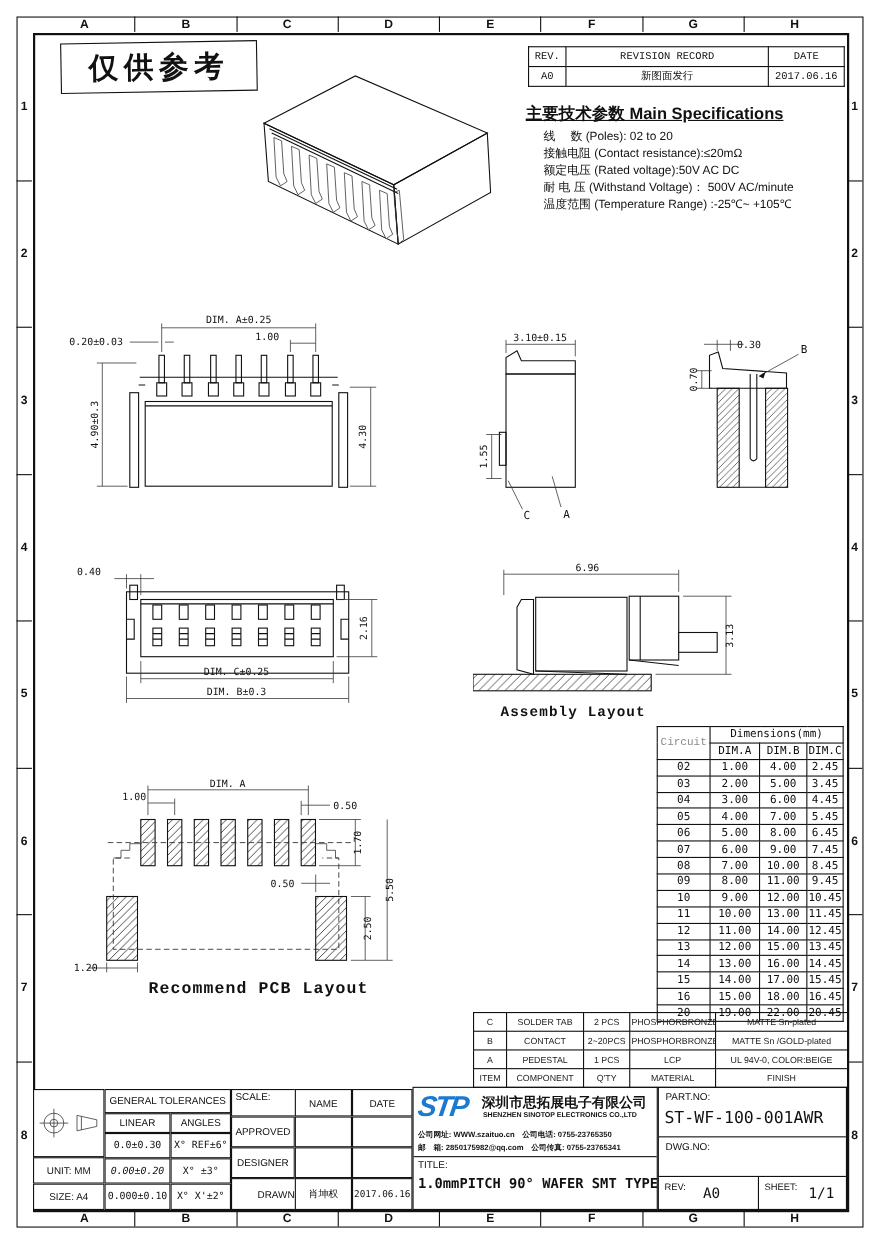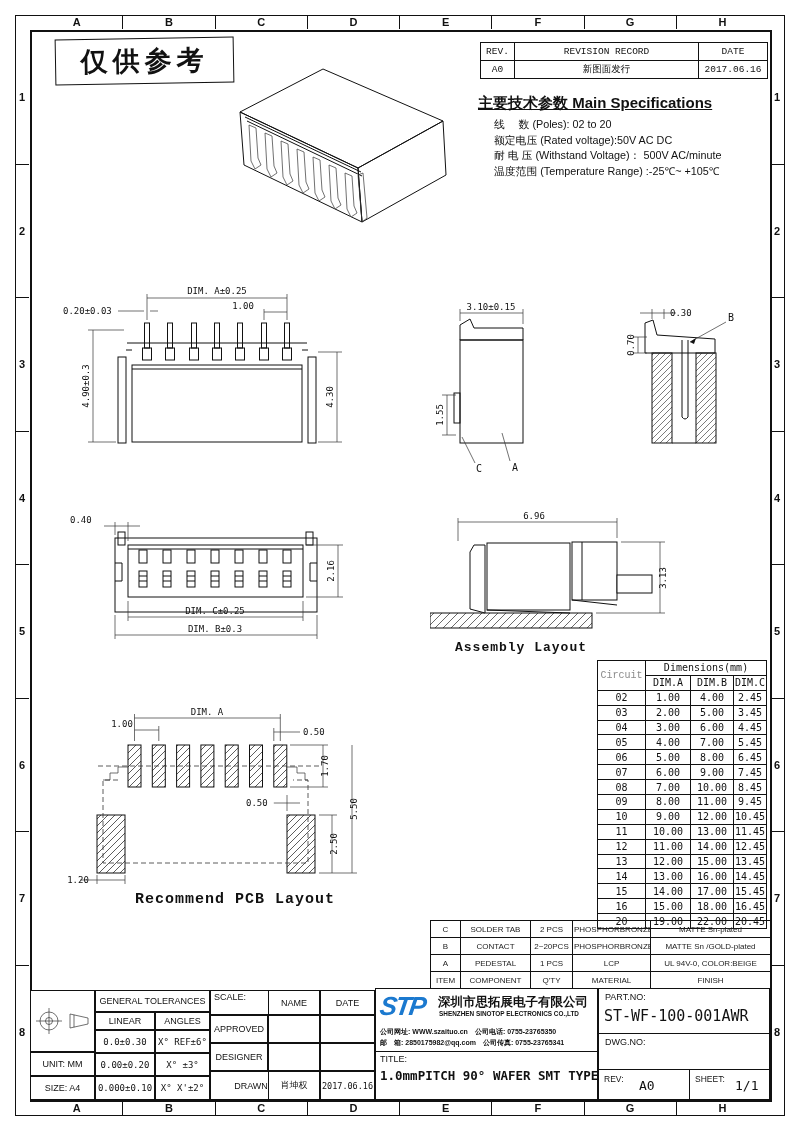--- a/index.html
+++ b/index.html
@@ -136,20 +136,21 @@
       <td>新图面发行</td>
       <td>2017.06.16</td>
     </tr>
   </tbody>
     </table>
 
   <div class="abs specs">
     <div class="specs-title">主要技术参数 Main Specifications</div>
     <div>
         <div class="spec-line">线　 数 (Poles): 02 to 20</div>
+        <div class="spec-line">接触电阻 (Contact resistance):≤20mΩ</div>
         <div class="spec-line">额定电压 (Rated voltage):50V AC DC</div>
         <div class="spec-line">耐 电 压 (Withstand Voltage)： 500V AC/minute</div>
         <div class="spec-line">温度范围 (Temperature Range) :-25℃~ +105℃</div>
       </div>
   </div>
 
   <svg class="abs" style="left:225px;top:55px;" width="238" height="195" viewBox="0 0 238 195">
     <g class="ln">
       <polygon points="15,57 98,14 218,66 133,113"></polygon>
       <polygon points="133,113 218,66 221,120 137,167"></polygon>
@@ -582,21 +583,21 @@
         </g>
       </svg>
     </div>
     <div class="tb-cell" style="left:0;top:62px;width:65px;height:24px;">UNIT: MM</div>
     <div class="tb-cell" style="left:0;top:86px;width:65px;height:24px;">SIZE: A4</div>
     <div class="tb-cell" style="left:65px;top:0;width:115px;height:22px;">GENERAL TOLERANCES</div>
     <div class="tb-cell" style="left:65px;top:22px;width:60px;height:18px;">LINEAR</div>
     <div class="tb-cell" style="left:125px;top:22px;width:55px;height:18px;">ANGLES</div>
     <div class="tb-cell tb-mono" style="left:65px;top:40px;width:60px;height:23px;">0.0±0.30</div>
     <div class="tb-cell tb-mono" style="left:125px;top:40px;width:55px;height:23px;">X° REF±6°</div>
-    <div class="tb-cell tb-mono" style="left:65px;top:63px;width:60px;height:23px;">0.00±0.20</div>
+    <div class="tb-cell tb-mono" style="left:65px;top:63px;width:60px;height:23px;font-style:italic;">0.00±0.20</div>
     <div class="tb-cell tb-mono" style="left:125px;top:63px;width:55px;height:23px;">X° ±3°</div>
     <div class="tb-cell tb-mono" style="left:65px;top:86px;width:60px;height:24px;">0.000±0.10</div>
     <div class="tb-cell tb-mono" style="left:125px;top:86px;width:55px;height:24px;">X° X'±2°</div>
     <div class="tb-cell" style="left:180px;top:0;width:82px;height:25px;flex-direction:column;justify-content:flex-start;align-items:flex-start;padding:1px 3px;box-sizing:border-box;">
       <span>SCALE:</span>
       <span class="tb-mono" style="align-self:flex-end;">1:1</span>
     </div>
     <div class="tb-cell" style="left:238px;top:0;width:52px;height:25px;">NAME</div>
     <div class="tb-cell" style="left:290px;top:0;width:55px;height:25px;">DATE</div>
     <div class="tb-cell" style="left:180px;top:25px;width:58px;height:28px;">APPROVED</div>

